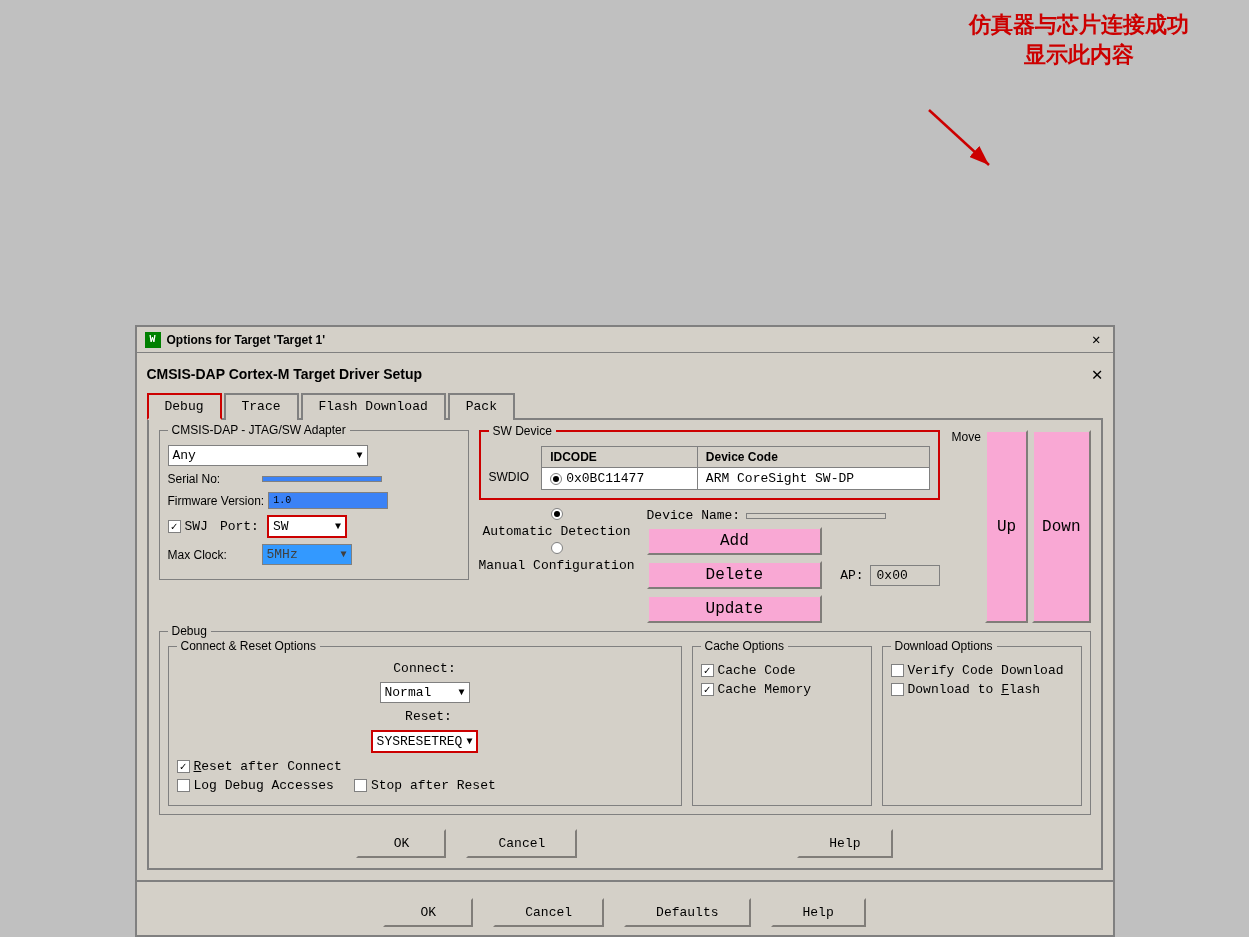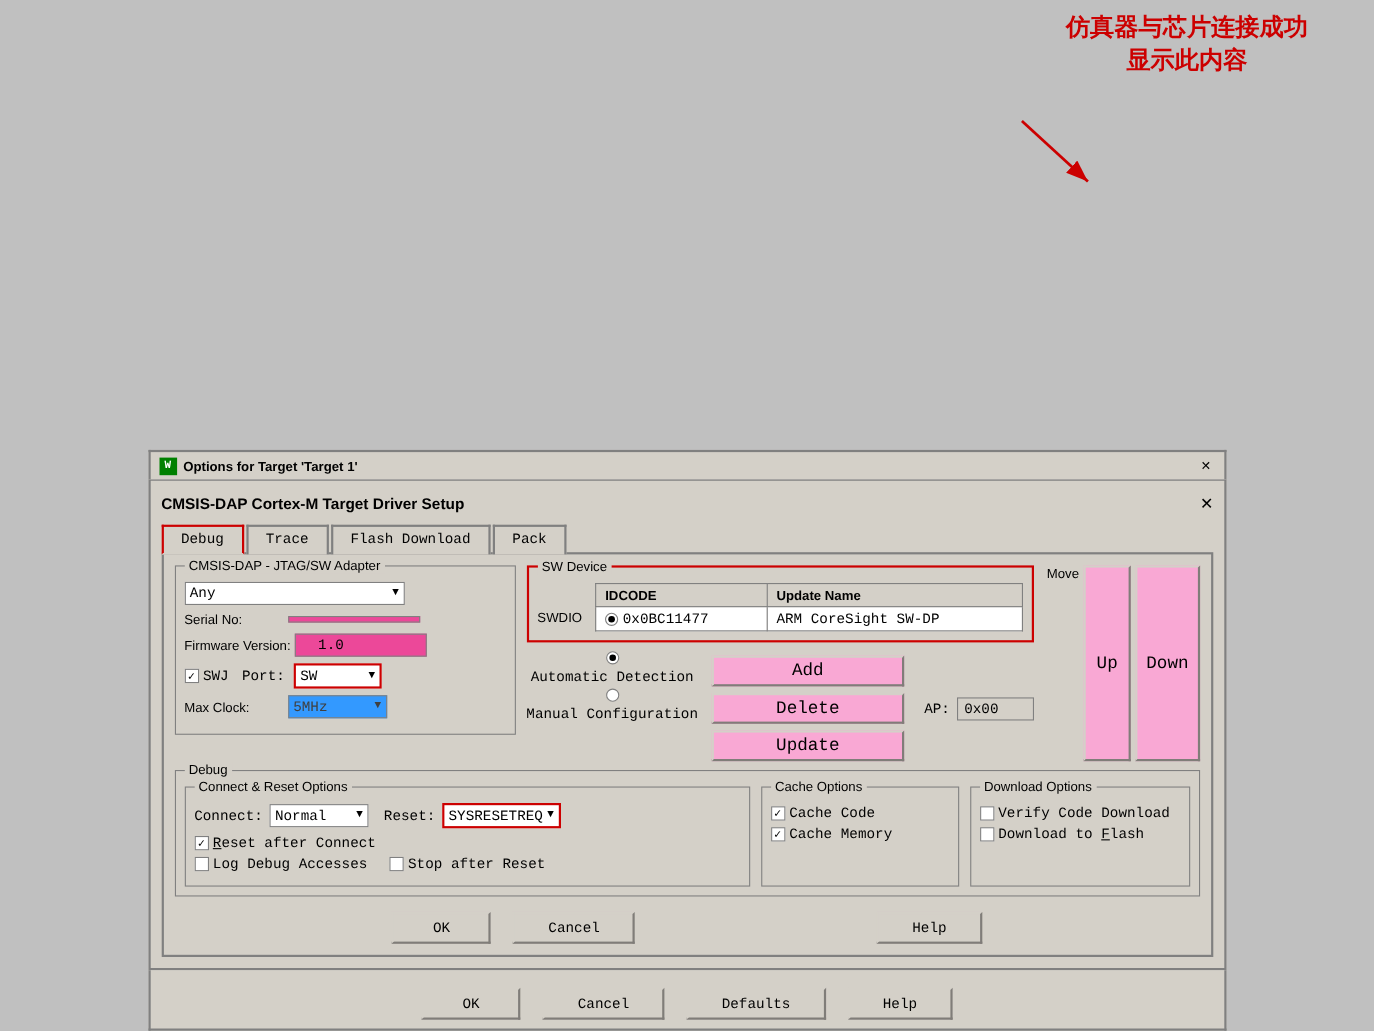--- a/index.html
+++ b/index.html
@@ -188,25 +188,25 @@
       align-items: center;
       margin-bottom: 6px;
       gap: 4px;
     }
     .form-label {
       font-size: 12px;
       font-family: 'Tahoma', sans-serif;
       min-width: 90px;
     }
     .form-input {
-      background: #ec4899;
-      border: 1px solid #808080;
-      padding: 2px 20px;
-      font-family: 'Courier New', monospace;
-      font-size: 13px;
+      background: #3b82f6;
+      border: 1px solid #808080;
+      padding: 2px 4px;
+      font-family: 'Courier New', monospace;
+      font-size: 10px;
       width: 120px;
     }
     .checkbox-row {
       display: flex;
       align-items: center;
       margin-bottom: 4px;
       gap: 4px;
     }
     .cb {
       width: 13px;
@@ -368,20 +368,21 @@
       padding: 0 4px;
       font-size: 12px;
       font-family: 'Tahoma', sans-serif;
     }
     .connect-row {
       display: flex;
       align-items: center;
       gap: 6px;
       margin-bottom: 6px;
       margin-top: 6px;
+      flex-direction: column;
     }
     .reset-dropdown {
       border: 2px solid #cc0000;
       background: white;
       padding: 2px 4px;
       font-family: 'Courier New', monospace;
       font-size: 13px;
       display: flex;
       align-items: center;
     }
@@ -548,21 +549,21 @@
               <div class="sw-device-box">
                 <span class="sw-device-title">SW Device</span>
                 <div class="sw-device-content">
                   <div style="display:flex; align-items:flex-start; gap:8px;">
                     <span class="sw-row-label" style="margin-top:24px;">SWDIO</span>
                     <div style="flex:1;">
                       <table class="sw-table">
                         <thead>
                           <tr>
                             <th>IDCODE</th>
-                            <th>Update Name</th>
+                            <th>Device Code</th>
                           </tr>
                         </thead>
                         <tbody>
                           <tr>
                             <td>
                               <span style="display:flex; align-items:center; gap:4px;">
                                 <div class="radio-btn selected"></div>
                                 <span>0x0BC11477</span>
                               </span>
                             </td>
@@ -580,20 +581,24 @@
                   <div class="radio-row">
                     <div class="radio-btn selected"></div>
                     <span>Automatic Detection</span>
                   </div>
                   <div class="radio-row">
                     <div class="radio-btn"></div>
                     <span>Manual Configuration</span>
                   </div>
                 </div>
                 <div style="flex:1;">
+                  <div class="id-code-row">
+                    <span>Device Name:</span>
+                    <div class="id-code-input"></div>
+                  </div>
                   <div class="ap-row">
                     <div class="btn-row" style="margin:0; flex:1;">
                       <button class="btn">Add</button>
                       <button class="btn">Delete</button>
                       <button class="btn">Update</button>
                     </div>
                     <span style="margin-left:12px;">AP:</span>
                     <div class="ap-input">0x00</div>
                   </div>
                 </div>

